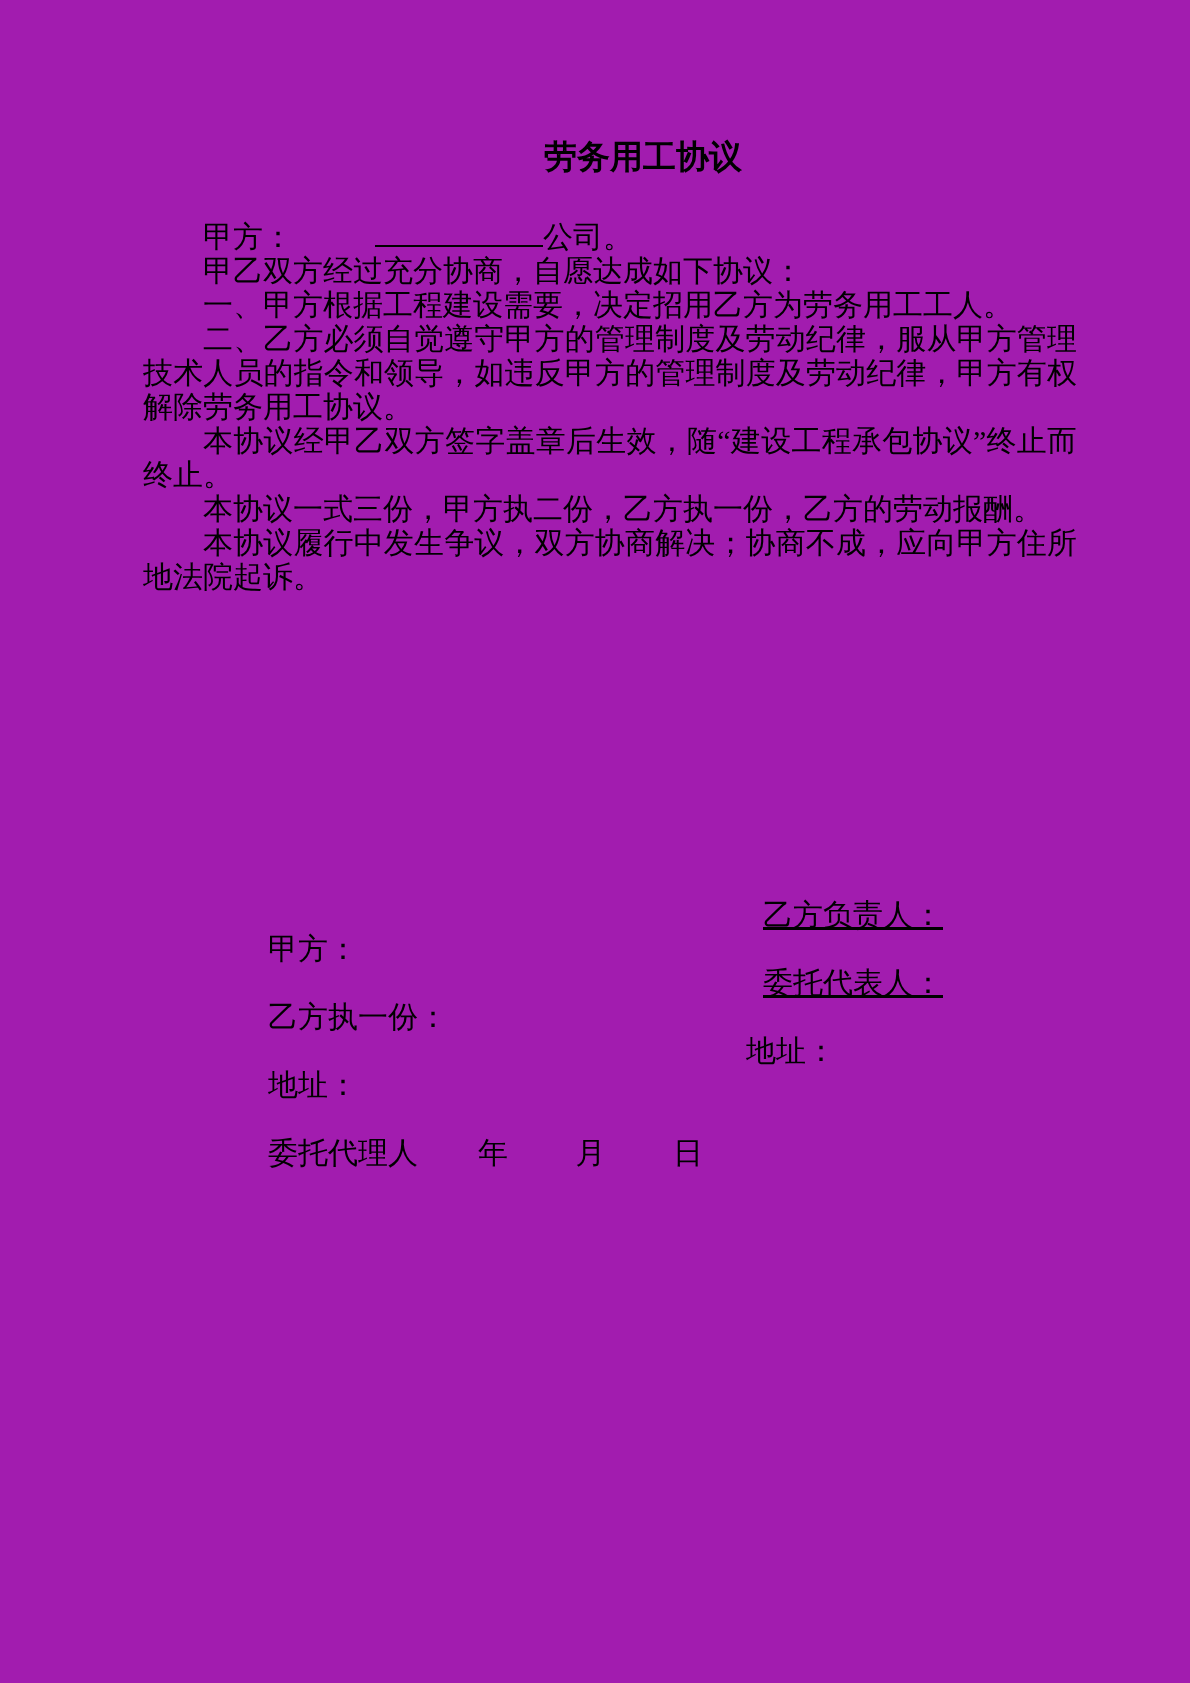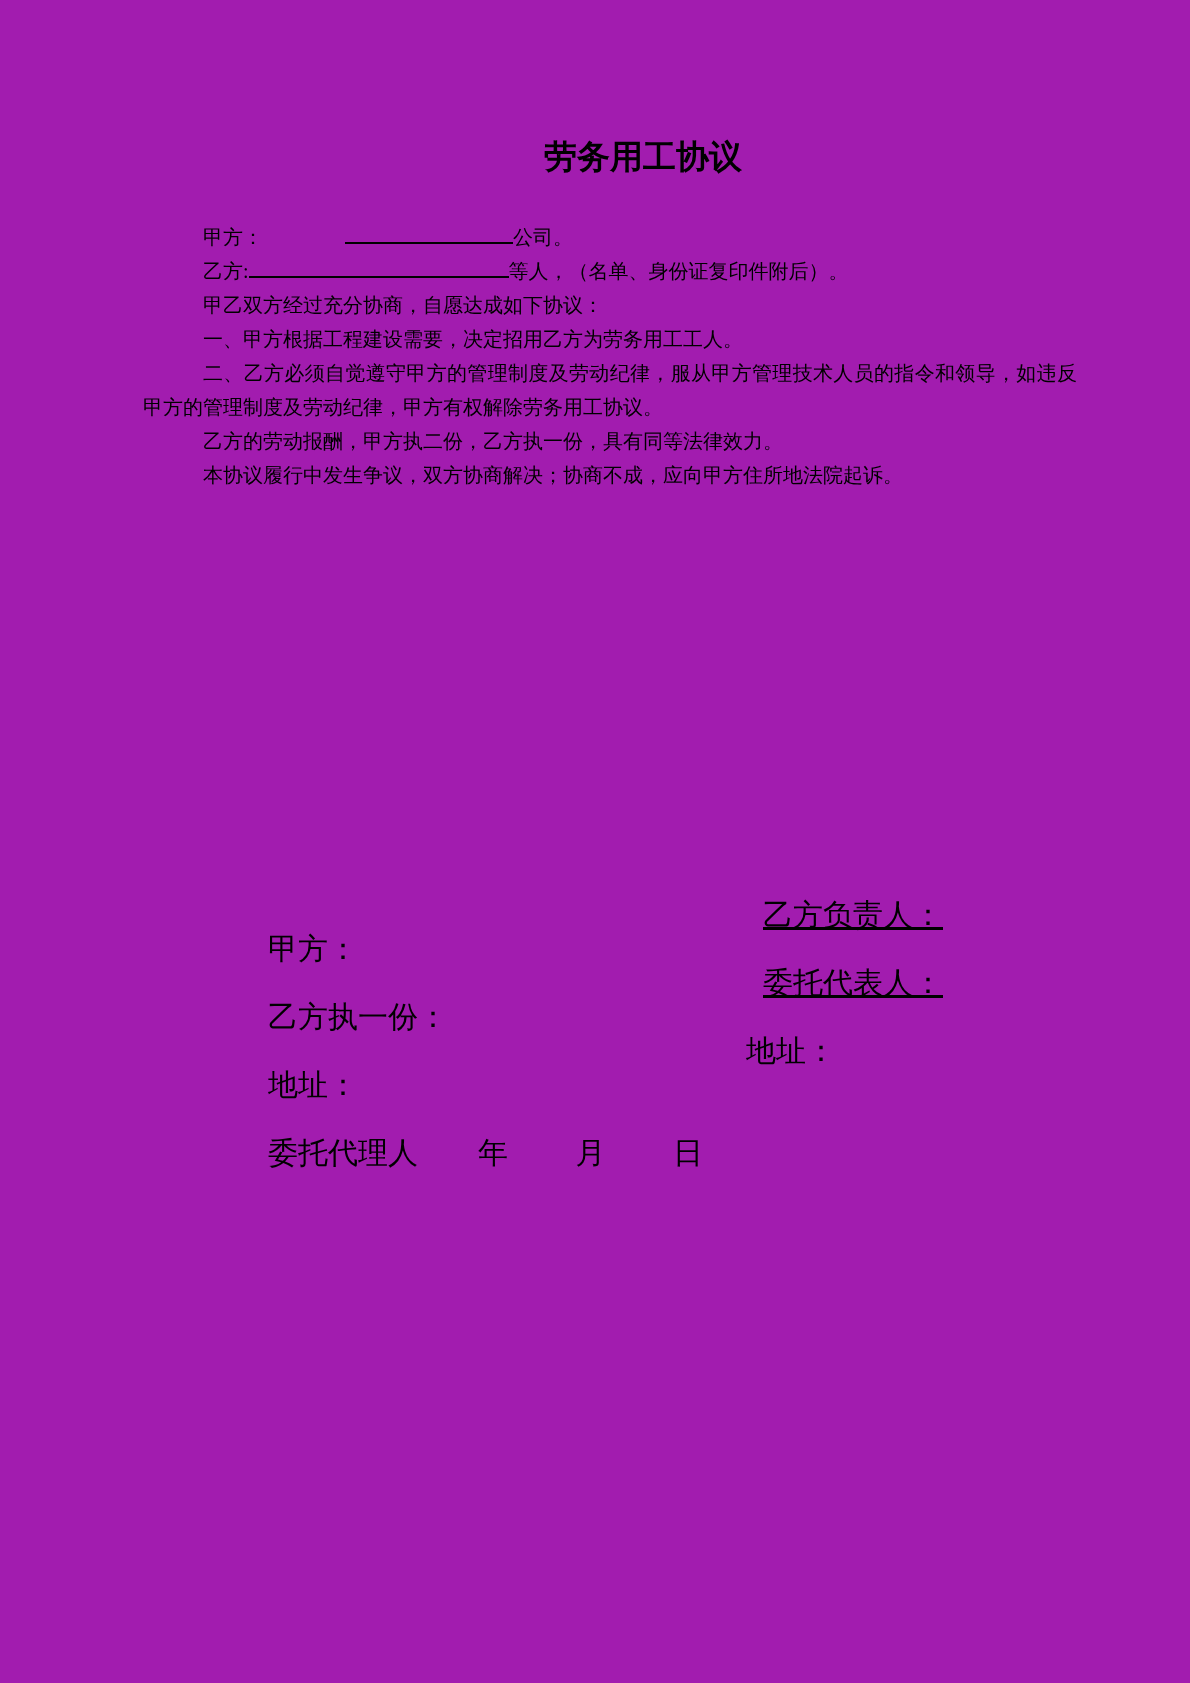--- a/index.html
+++ b/index.html
@@ -29,21 +29,21 @@
     font-size: 33px;
     font-weight: bold;
     line-height: 40px;
     white-space: nowrap;
   }
   .doc-body {
     position: absolute;
     top: 220px;
     left: 0;
     width: 934px;
-    font-size: 20px;
+    font-size: 30px;
     line-height: 34px;
     text-align: justify;
   }
   .doc-body p {
     margin: 0;
     text-indent: 60px; 
   }
   
   .sp, .ul {
     display: inline-block;
@@ -78,27 +78,27 @@
 
 <div class="page">
   <div class="content">
 
     <div class="doc-title">劳务用工协议</div>
 
     <div class="doc-body">
 
       <p><span>甲方：</span><span class="sp sp-a"></span><span class="ul ul-a"></span><span>公司。</span></p>
 
-      <p><span>乙方:</span><span class="ul ul-b"></span><span>等人，（名单、身份证复印件附后）。</span></p>
 
       <p>甲乙双方经过充分协商，自愿达成如下协议：</p>
 
       <p>一、甲方根据工程建设需要，决定招用乙方为劳务用工工人。</p>
       <p>二、乙方必须自觉遵守甲方的管理制度及劳动纪律，服从甲方管理技术人员的指令和领导，如违反甲方的管理制度及劳动纪律，甲方有权解除劳务用工协议。</p>
-      <p>乙方的劳动报酬，甲方执二份，乙方执一份，具有同等法律效力。</p>
+      <p>本协议经甲乙双方签字盖章后生效，随“建设工程承包协议”终止而终止。</p>
+      <p>本协议一式三份，甲方执二份，乙方执一份，乙方的劳动报酬。</p>
       <p>本协议履行中发生争议，双方协商解决；协商不成，应向甲方住所地法院起诉。</p>
     </div>
 
     <div class="sig">
 
       <div class="sig-row">
         <span>甲方：</span>
         <span class="sig-right">乙方负责人：</span>
       </div>
 

